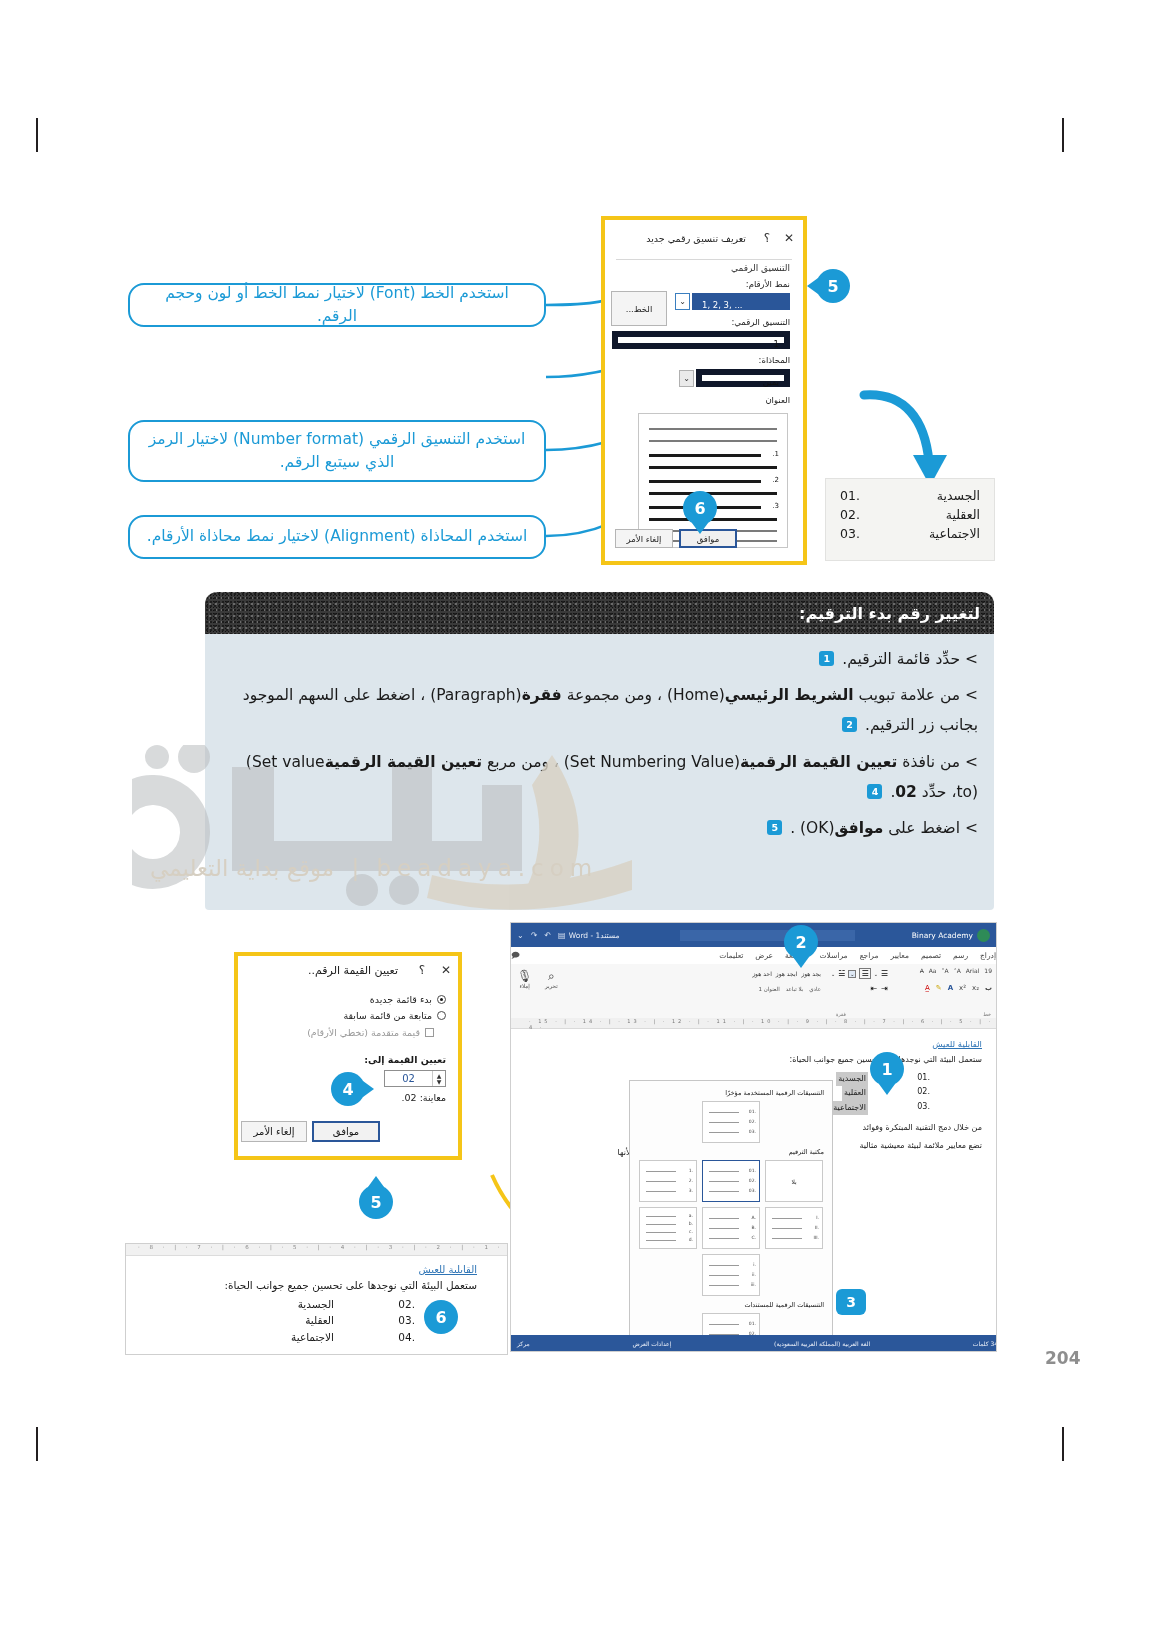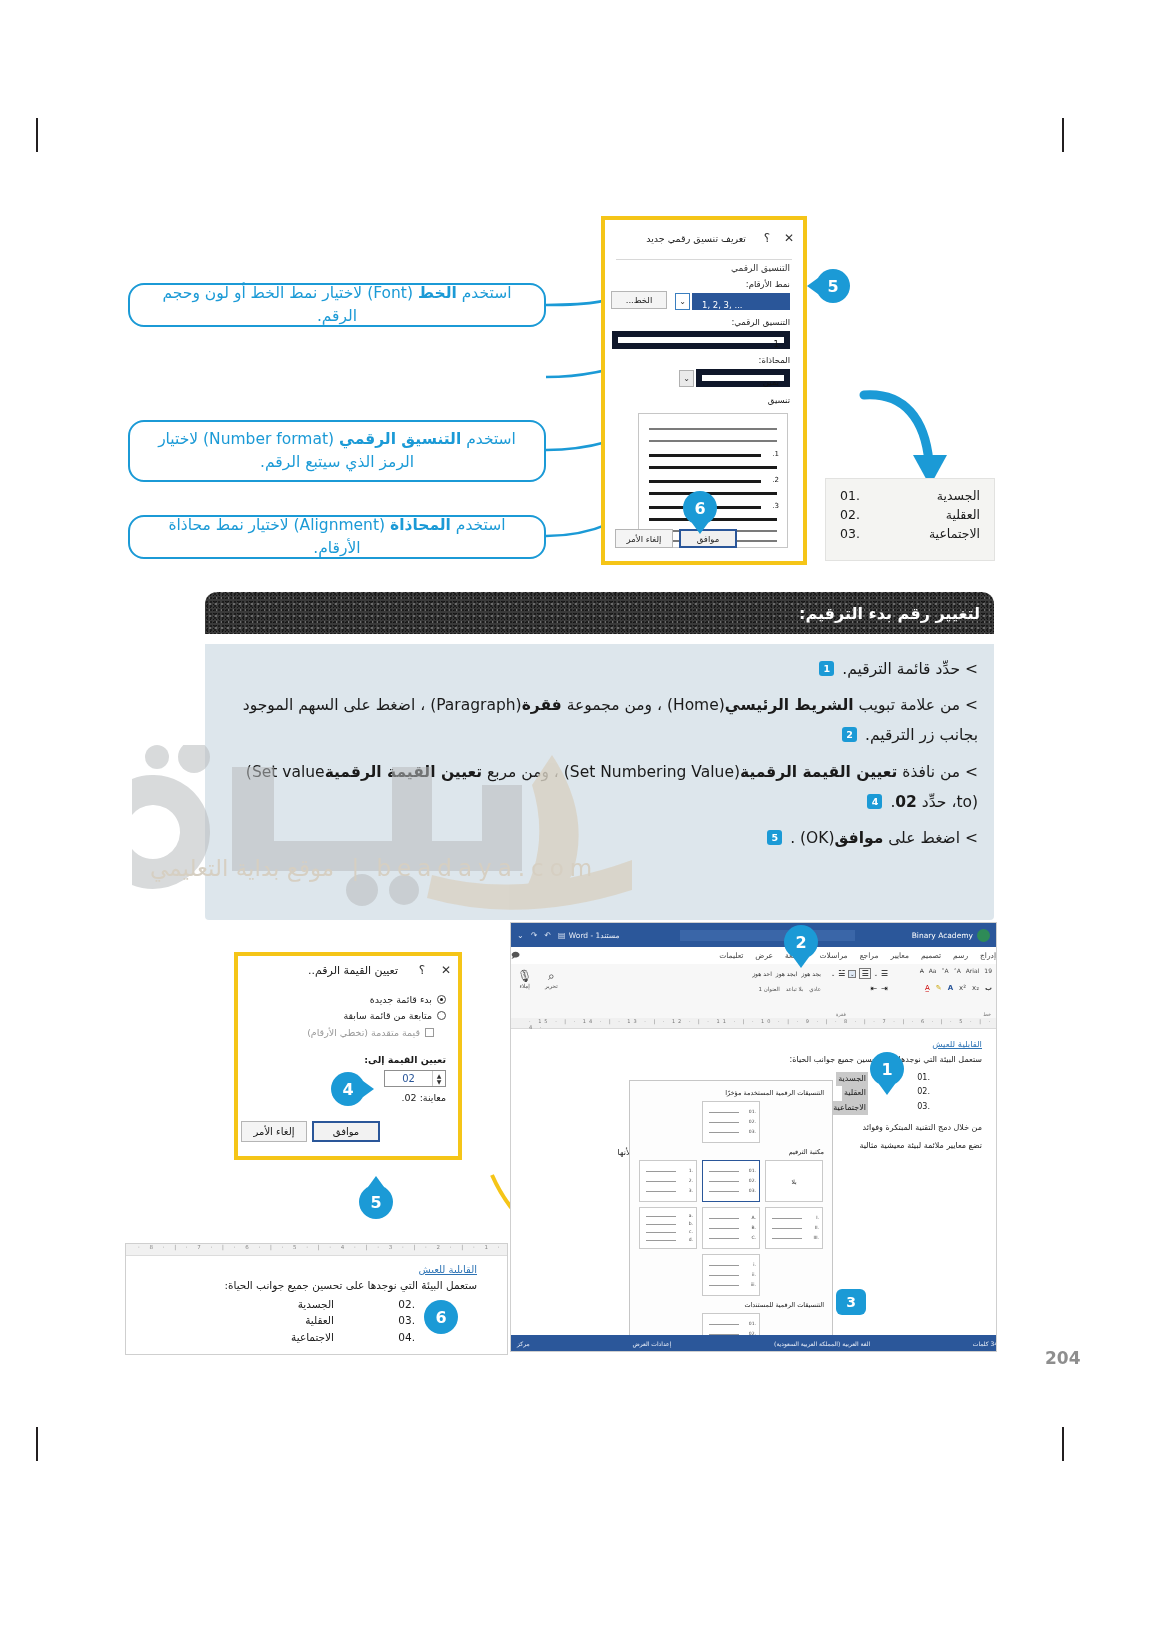--- a/index.html
+++ b/index.html
@@ -27,21 +27,21 @@
     background:#ffffff;
     color:#1b9ad6;
     font-size:15.5px;
     line-height:1.5;
     display:flex;align-items:center;justify-content:center;
     text-align:center;
     padding:6px 14px;
     box-sizing:border-box;
     direction:rtl;
   }
-  .callout b{font-weight:bold;}
+  .callout b{font-weight:normal;}
   .callout .lat{direction:ltr;unicode-bidi:embed;}
 
   
   svg.conn{position:absolute;left:0;top:0;width:1157px;height:1637px;pointer-events:none;}
 
   
   .dlg1{
     position:absolute;left:601px;top:216px;width:206px;height:349px;
     border:4px solid #f5c518;background:#ffffff;box-sizing:border-box;
   }
@@ -135,21 +135,20 @@
   .instr .head .ht{
     color:#fff;font-size:16px;font-weight:bold;padding-right:14px;direction:rtl;width:100%;text-align:right;
   }
   .instr .body{
     position:absolute;left:0;top:42px;width:100%;height:276px;
     background:#dde6ec;border-radius:0 0 4px 4px;
     padding:10px 16px 0 16px;box-sizing:border-box;
     direction:rtl;text-align:right;
     font-size:15.5px;color:#1a1a1a;line-height:1.95;
     overflow:hidden;
-    margin-top:10px;
   }
   .instr .body .li{margin-bottom:6px;}
   .instr .lat{direction:ltr;unicode-bidi:embed;}
 
   
   .wm{
     position:absolute;left:132px;top:745px;width:520px;height:165px;
     pointer-events:none;user-select:none;
   }
   .wmtext{
@@ -280,34 +279,34 @@
         <span class="dtitle">تعريف تنسيق رقمي جديد</span>
       </div>
       <div class="sep"></div>
       <div class="grpcap">التنسيق الرقمي</div>
 
       <div class="lbl" style="right:10px;top:56px;">نمط الأرقام:</div>
       <div class="fld combosel" style="right:10px;top:70px;width:98px;height:17px;border-color:#2a5699;">
         <div class="txt">1, 2, 3, ...</div>
       </div>
       <div class="arrowbox" style="right:110px;top:70px;">⌄</div>
-      <div class="btn" style="right:133px;top:68px;width:56px;height:18px;">الخط...</div>
+      <div class="btn" style="right:133px;top:68px;width:56px;height:35px;">الخط...</div>
 
       <div class="lbl" style="right:10px;top:94px;">التنسيق الرقمي:</div>
       <div class="fld" style="right:10px;top:108px;width:178px;height:18px;">
         <div style="font-size:8.5px;color:#111;padding:2px 5px;text-align:right;">1</div>
       </div>
 
       <div class="lbl" style="right:10px;top:132px;">المحاذاة:</div>
       <div class="fld" style="right:10px;top:146px;width:94px;height:18px;">
         <div style="font-size:8.5px;color:#111;padding:2px 5px;text-align:right;">يمين</div>
       </div>
       <div class="arrowbox" style="right:106px;top:147px;background:#eaeaea;border-color:#b0b0b0;">⌄</div>
 
-      <div class="lbl" style="right:10px;top:172px;">تنسيق</div>
+      <div class="lbl" style="right:10px;top:172px;">العنوان</div>
       <div class="preview">
         <div class="pvline" style="left:10px;right:10px;top:14px;"></div>
         <div class="pvline" style="left:10px;right:10px;top:26px;"></div>
         <div class="pvline dark" style="left:10px;right:26px;top:40px;"></div>
         <div class="pvnum" style="right:8px;top:36px;">.1</div>
         <div class="pvline dark" style="left:10px;right:10px;top:52px;"></div>
         <div class="pvline dark" style="left:10px;right:26px;top:66px;"></div>
         <div class="pvnum" style="right:8px;top:62px;">.2</div>
         <div class="pvline dark" style="left:10px;right:10px;top:78px;"></div>
         <div class="pvline dark" style="left:10px;right:26px;top:92px;"></div>

